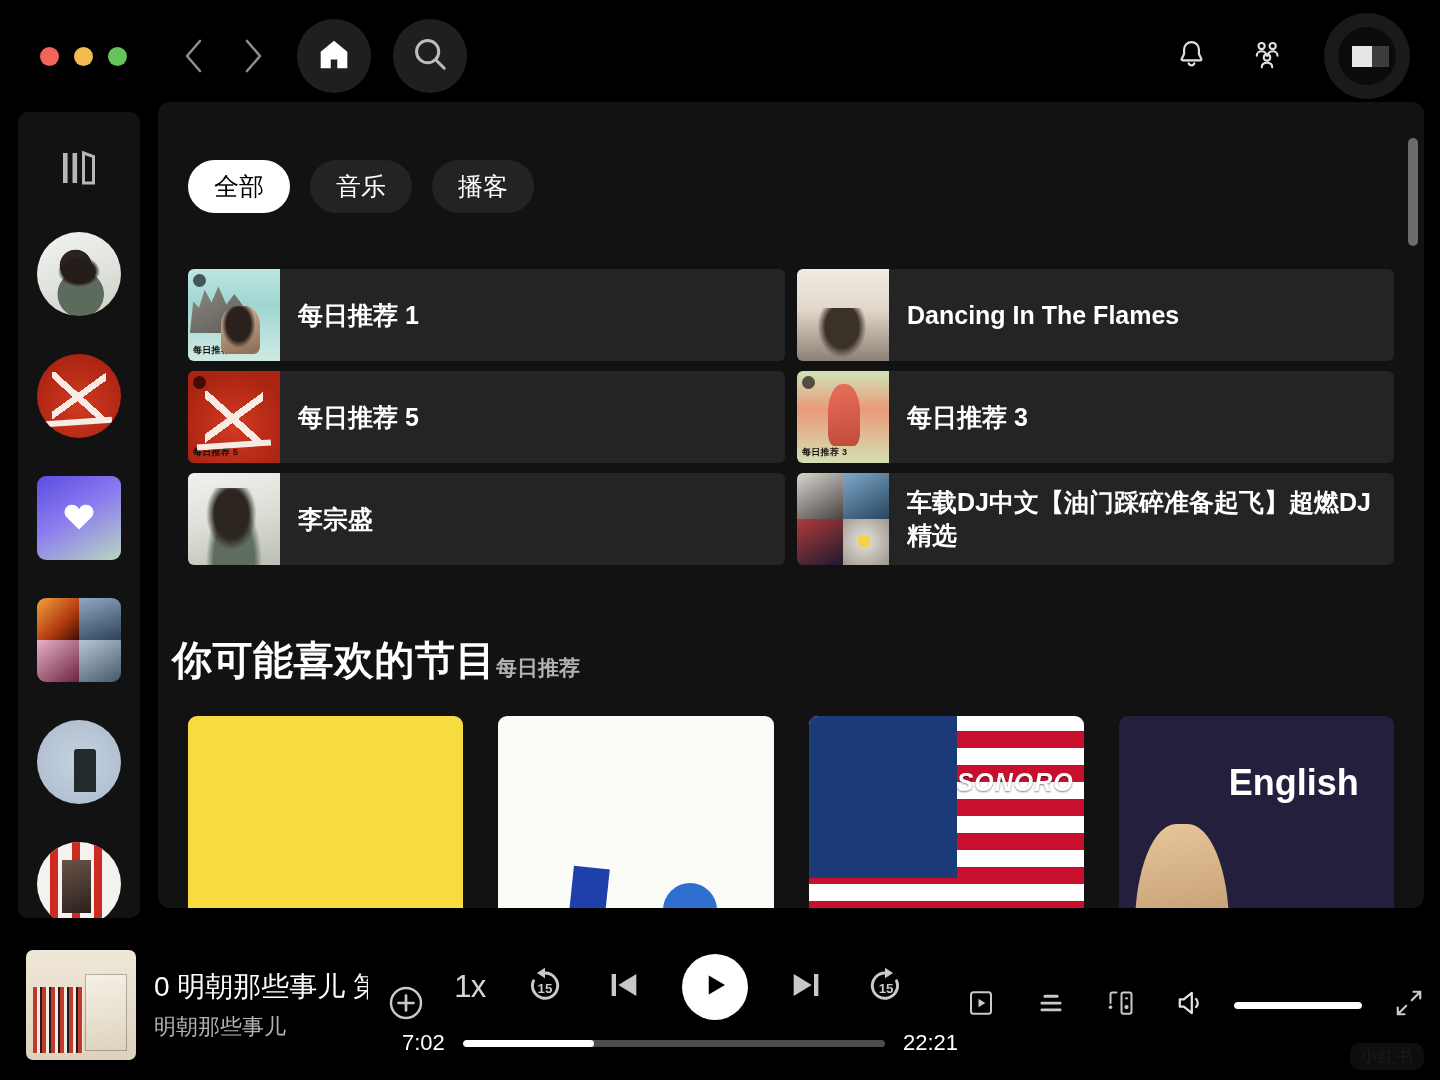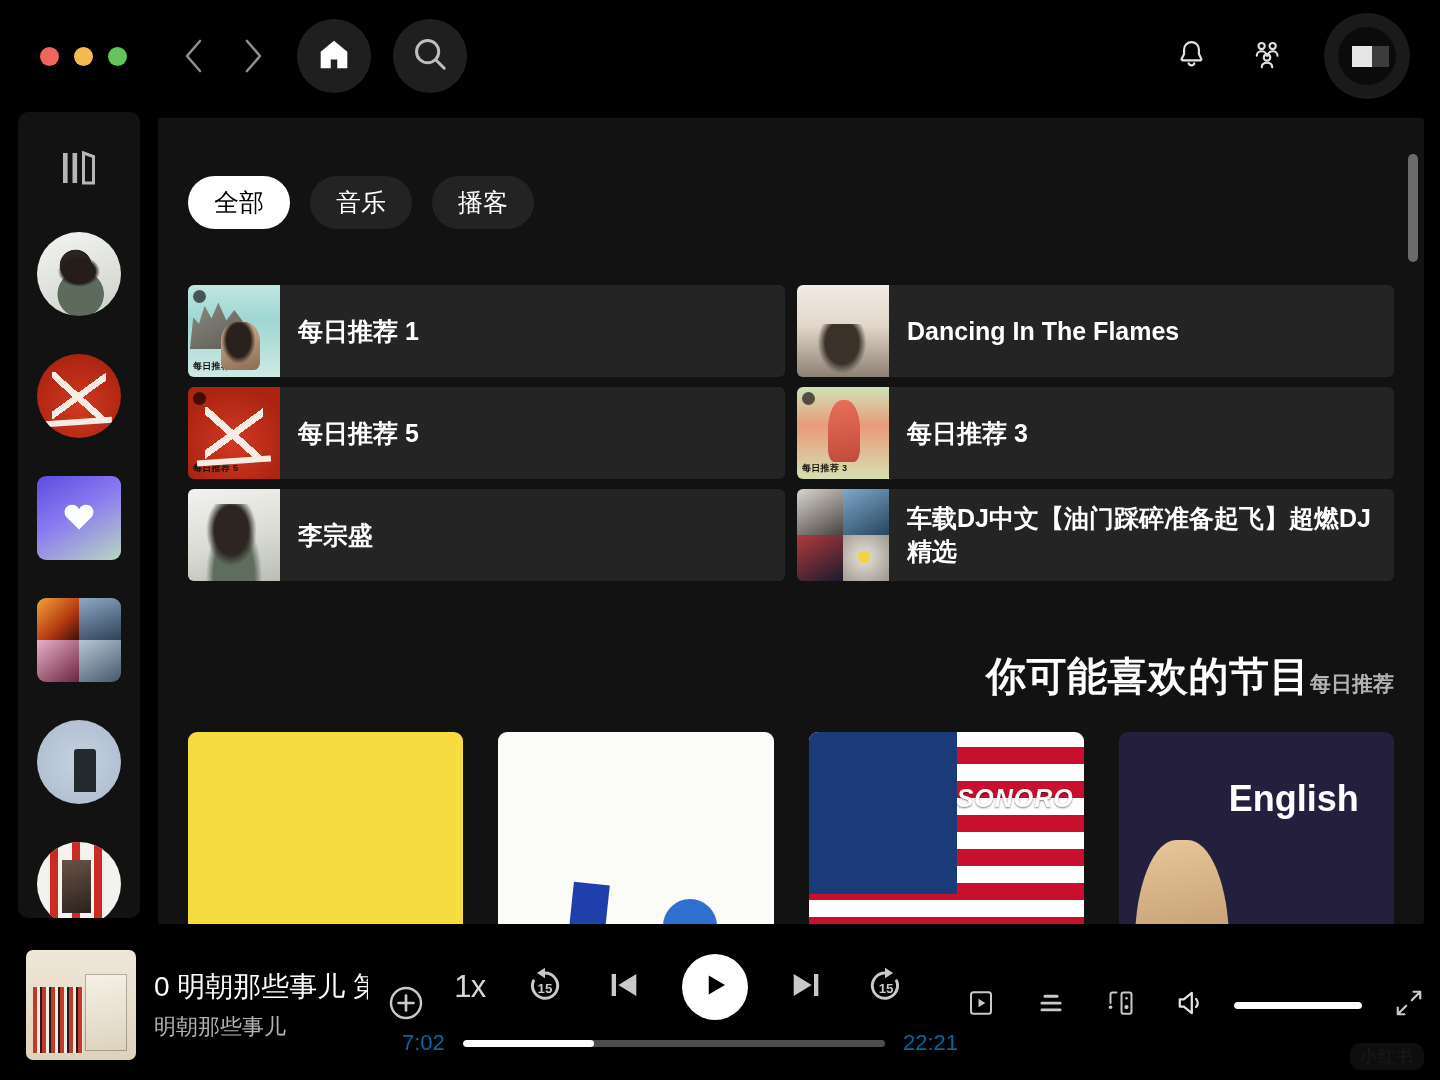--- a/index.html
+++ b/index.html
@@ -148,24 +148,24 @@
       transparent 42%, #cc2b24 42%, #cc2b24 51%, transparent 51%,
       transparent 68%, #cc2b24 68%, #cc2b24 77%, transparent 77%);
   }
   .art-stripes::after {
     content:""; position:absolute; left:30%; top:22%; width:34%; height:62%;
     background: linear-gradient(160deg,#6a5348,#2a211c);
   }
 
   
   .main {
-    position: absolute; left: 158px; top: 118px;
+    position: absolute; left: 158px; top: 102px;
     width: 1266px; height: 806px;
     background: #121212;
-    border-radius: 3px;
+    border-radius: 12px;
     overflow: hidden;
   }
   .chips {
     display: flex; gap: 20px;
     padding: 58px 0 0 30px;
   }
   .chip {
     height: 53px; padding: 0 26px;
     border-radius: 27px;
     background: #232323; color: #fff;
@@ -284,22 +284,22 @@
   .t-party {
     background: linear-gradient(180deg,#2a0f4a 0%,#8b2fc9 45%,#c36ae8 72%,#1a0a2e 100%);
   }
   .t-party::after {
     content:""; position:absolute; left:0; bottom:0; width:100%; height:46%;
     background: repeating-linear-gradient(92deg, #140720 0 5px, rgba(20,7,32,0) 5px 11px);
   }
 
   
   .section-head {
-    margin: 68px 30px 0 30px;
-    display: flex; align-items: flex-end; justify-content: flex-end;
+    margin: 68px 30px 0 14px;
+    display: flex; align-items: flex-end; justify-content: flex-start;
   }
   .section-title {
     color: #fff; font-size: 40px; font-weight: 700; letter-spacing: .5px;
   }
   .show-all {
     color: #b3b3b3; font-size: 21px; font-weight: 700;
     cursor: pointer; padding-bottom: 6px;
   }
   .show-row {
     margin: 28px 30px 0 30px;
@@ -411,21 +411,21 @@
   .playbtn {
     width: 66px; height: 66px; border-radius: 50%;
     background: #fff;
     display: flex; align-items: center; justify-content: center;
     cursor: pointer;
   }
   .seek-row {
     display: flex; align-items: center; gap: 18px;
     width: 556px;
   }
-  .time { color: #0369a1; font-size: 22px; flex: none; }
+  .time { color: #ffffff; font-size: 22px; flex: none; }
   .seek {
     flex: 1; height: 7px; background: #4d4d4d; border-radius: 4px;
     overflow: hidden; cursor: pointer;
   }
   .seek > i { display: block; height: 100%; background: #fff; border-radius: 4px; }
 
   .right-ctrls {
     display: flex; align-items: center; gap: 24px;
     margin-right: 32px; flex: none;
   }

